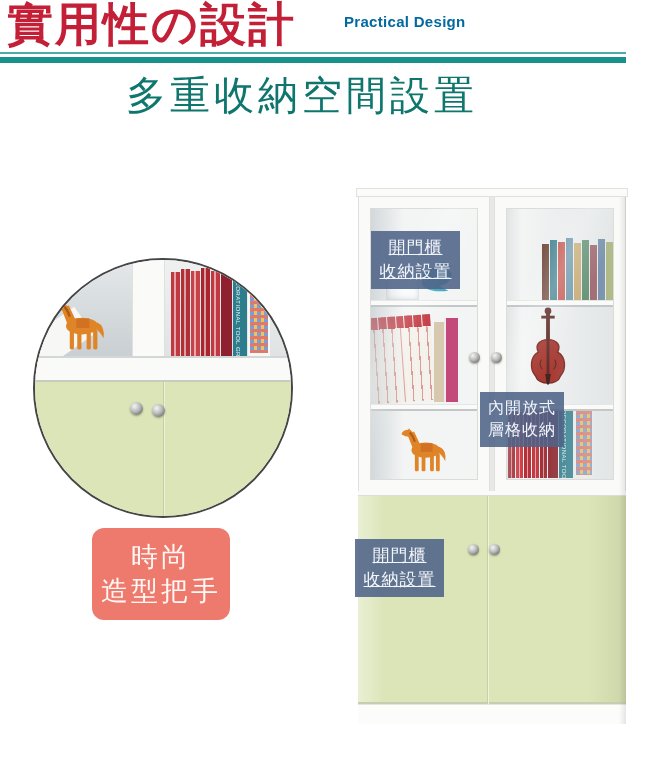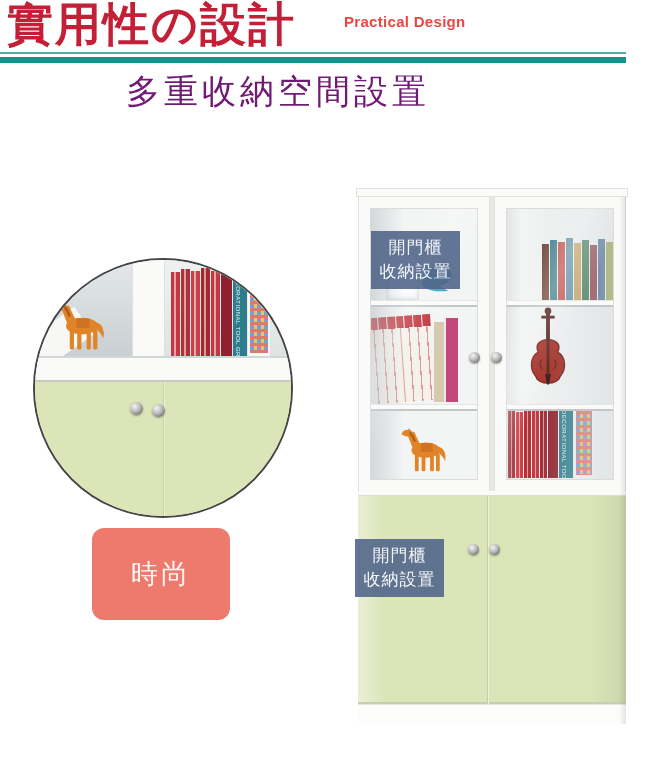--- a/index.html
+++ b/index.html
@@ -8,25 +8,25 @@
     position:relative; width:650px; height:724px; background:#fff;
     overflow:hidden; font-family:"Liberation Sans", sans-serif;
   }
   .abs { position:absolute; }
 
   
   #main-title {
     left:7px; top:1px; font-family:"Liberation Serif", serif;
     font-size:46px; font-weight:600; letter-spacing:2px; color:#C32038; line-height:1.05;
   }
-  #subtitle-en { left:344px; top:13px; font-size:15px; font-weight:600; color:#ef4444; letter-spacing:0.3px; }
+  #subtitle-en { left:344px; top:13px; font-size:15px; font-weight:600; color:#0369a1; letter-spacing:0.3px; }
   #rule-thin  { left:0; top:52px; width:626px; height:2px; background:#4BAEA6; }
   #rule-thick { left:0; top:57px; width:626px; height:6px; background:#17918B; }
 
-  #section-heading { left:126px; top:71px; font-size:34px; font-weight:500; letter-spacing:4px; color:#701a75; line-height:1.2; }
+  #section-heading { left:126px; top:71px; font-size:40px; font-weight:500; letter-spacing:4px; color:#0f766e; line-height:1.2; }
   .desc-line { left:14px; font-size:23px; color:#3C3C3C; letter-spacing:1px; line-height:1.3; }
   #desc-1 { top:141px; } #desc-2 { top:183px; }
 
   
   #circle-inset {
     left:33px; top:258px; width:260px; height:260px; border-radius:50%;
     border:2px solid #454545; overflow:hidden; background:#E9EBEC;
   }
   .c-pane-left  { left:0; top:0; width:97px; height:96px; background:linear-gradient(180deg,#E4E8EA,#C9CFD2); }
   .c-pane-right { left:130px; top:0; width:130px; height:96px; background:linear-gradient(180deg,#EFF1F1,#DFE3E4); }
@@ -77,21 +77,21 @@
   .cab-shade-right { left:261px; top:9px; width:7px; height:533px; background:linear-gradient(90deg, rgba(0,0,0,0), rgba(0,0,0,0.09)); }
   .foot { background:#2B2B29; border-radius:1px; }
 
   .acrylic-box { background:rgba(250,251,252,0.9); border:1px solid #D9DEE0; box-shadow:inset 0 0 5px rgba(150,160,165,0.4); }
   .tanbook { background:#D6C9AF; } .pinkbook { background:#C2497A; border-left:2px solid #EFE8EC; }
 
   
   .callout { background:rgba(79,99,136,0.88); color:#F2F5FA; text-align:center;
     padding:5px 2px; letter-spacing:1px; line-height:1.4; }
   .callout div { white-space:nowrap; }
-  #callout-top, #callout-bottom { width:89px; font-size:17px; }
+  #callout-top, #callout-bottom { width:89px; font-size:17px;text-decoration:underline; }
   #callout-top { left:371px; top:231px; }
   #callout-mid { left:480px; top:392px; width:84px; font-size:16px; }
   #callout-bottom { left:355px; top:539px; }
 
   #handle-badge { left:92px; top:528px; width:138px; height:92px; border-radius:12px; background:#EE7A6E;
     display:flex; flex-direction:column; align-items:center; justify-content:center; gap:7px;
     color:#FFF7F4; font-size:27px; letter-spacing:3px; line-height:1; }
 </style>
 </head>
 <body>
@@ -161,20 +161,21 @@
     </div>
     <div class="abs c-rail"></div>
     <div class="abs c-green"></div>
     <div class="abs c-split"></div>
     <div class="abs knob" style="left:95px; top:142px; width:13px; height:13px;"></div>
     <div class="abs knob" style="left:117px; top:144px; width:13px; height:13px;"></div>
   </div>
 
   <div class="abs" id="handle-badge">
     <div>時尚</div>
+    <div>造型把手</div>
   </div>
 
   <div class="abs" id="cabinet">
     <div class="abs cab-topboard"></div>
     <div class="abs cab-interior"></div>
 
     <div class="abs acrylic-box" style="left:28px; top:66px; width:33px; height:46px;"></div>
     <svg class="abs" style="left:58px; top:64px; width:42px; height:47px;">
         <use href="#bird"></use>
       </svg>
@@ -247,18 +248,22 @@
     <div class="abs foot" style="left:10px; top:541px; width:13px; height:7px;"></div>
     <div class="abs foot" style="left:118px; top:546px; width:13px; height:7px;"></div>
     <div class="abs foot" style="left:238px; top:550px; width:14px; height:8px;"></div>
     <div class="abs foot" style="left:252px; top:541px; width:10px; height:6px;"></div>
   </div>
 
   <div class="abs callout" id="callout-top">
     <div>開門櫃</div>
     <div>收納設置</div>
   </div>
+  <div class="abs callout" id="callout-mid">
+    <div>內開放式</div>
+    <div>層格收納</div>
+  </div>
   <div class="abs callout" id="callout-bottom">
     <div>開門櫃</div>
     <div>收納設置</div>
   </div>
 
 </div>
 
 </body></html>

